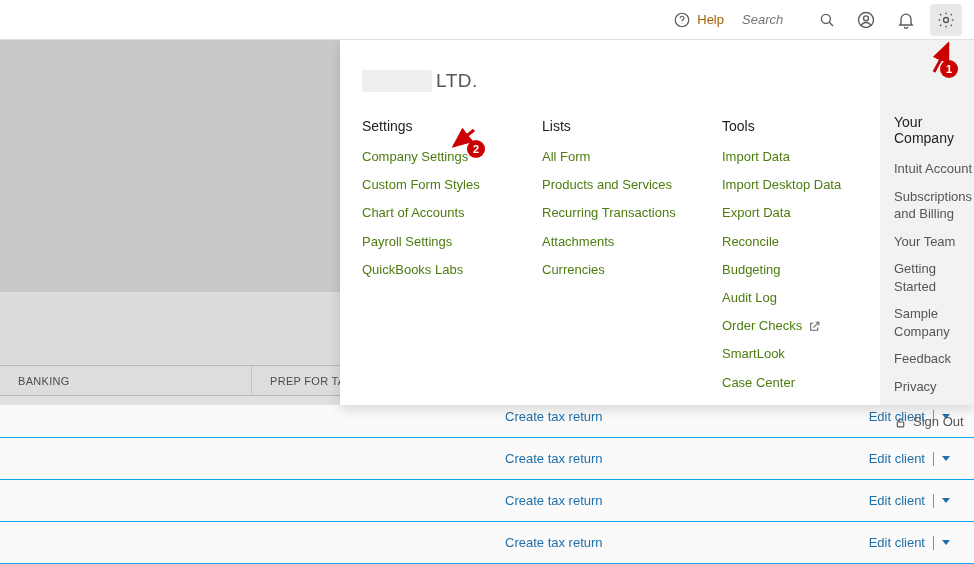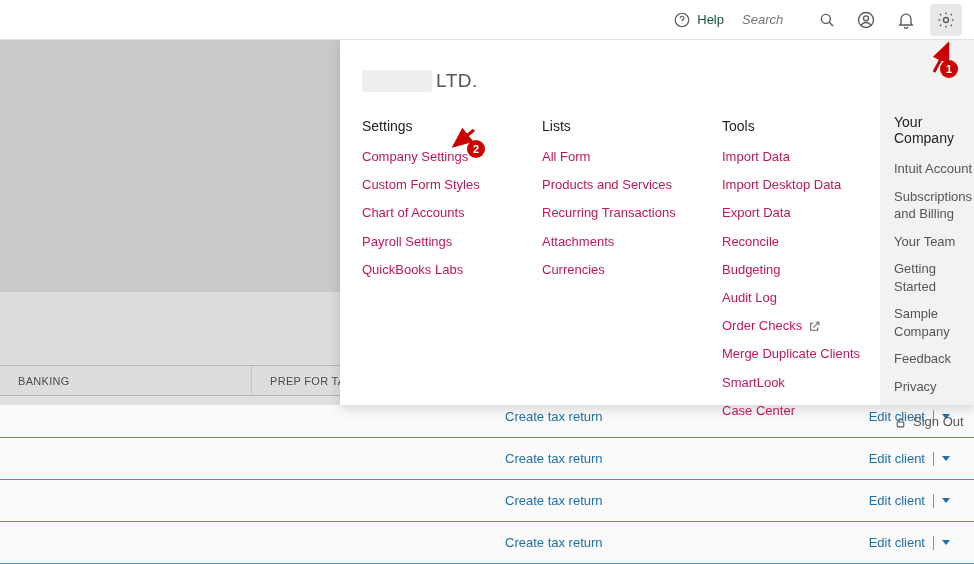--- a/index.html
+++ b/index.html
@@ -21,21 +21,21 @@
     align-items: center;
     justify-content: flex-end;
     padding: 0 12px 0 0;
     gap: 8px;
     border-bottom: 1px solid #e0e0e0;
     position: relative;
     z-index: 50;
     background: #fff;
   }
   .topbar .help-wrap {
-    display: flex; align-items: center; gap: 6px; color: #14532d;
+    display: flex; align-items: center; gap: 6px; color: #a16207;
     margin-right: 10px;
   }
   .topbar .search-wrap {
     display: flex; align-items: center; gap: 6px; color: #888;
     margin-right: 6px;
   }
   .topbar .search-field {
     border: none; outline: none; font-style: italic; font-size: 13px;
     width: 70px; color: #888; background: transparent;
   }
@@ -122,21 +122,21 @@
   }
   .cols {
     display: flex; gap: 30px;
   }
   .col { min-width: 120px; }
   .col-h {
     font-size: 14px; color: #222; margin-bottom: 14px;
   }
   .col a, .col .item {
     display: flex; align-items:center; gap:6px;
-    font-size: 13px; color: #be185d; text-decoration: none;
+    font-size: 13px; color: #4d7c0f; text-decoration: none;
     margin-bottom: 10px; cursor: pointer; line-height: 1.4;
   }
 
   .panel-side {
     width: 150px;
     background: #f2f2f2;
     padding: 74px 14px 10px 14px;
   }
   .panel-side .col-h { font-size: 14px; color: #222; margin-bottom: 14px;}
   .panel-side .item {
@@ -272,21 +272,20 @@
         <div class="item">Budgeting</div>
         <div class="item">Audit Log</div>
         <div class="item">
           <span>Order Checks</span>
           <svg width="13" height="13" viewBox="0 0 24 24" fill="none" stroke="#666" stroke-width="2">
               <path d="M14 4h6v6"></path>
               <path d="M20 4L10 14"></path>
               <path d="M18 14v5H5V6h5"></path>
             </svg>
         </div>
-        <div class="item">Merge Duplicate Clients</div>
         <div class="item">SmartLook</div>
         <div class="item">Case Center</div>
       </div>
     </div>
   </div>
   <div class="panel-side">
     <div class="col-h">Your Company</div>
     <div class="item">Intuit Account</div>
     <div class="item">Subscriptions and Billing</div>
     <div class="item">Your Team</div>

